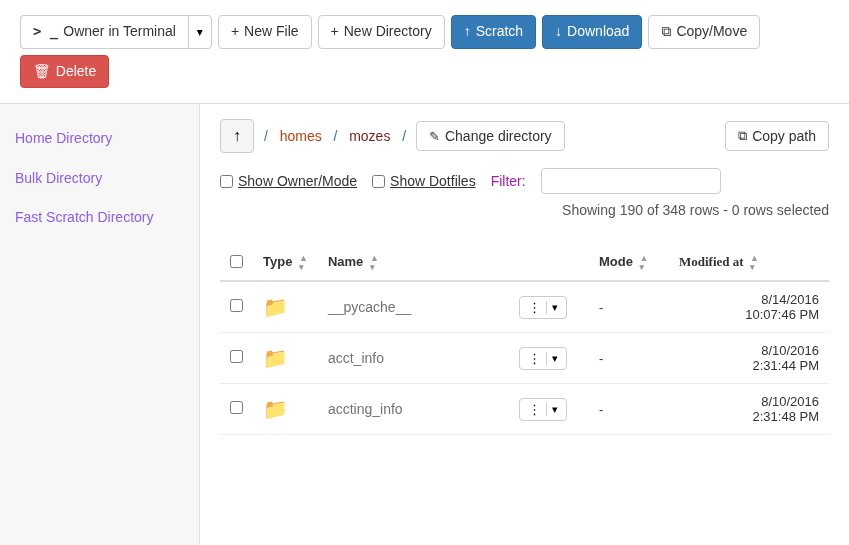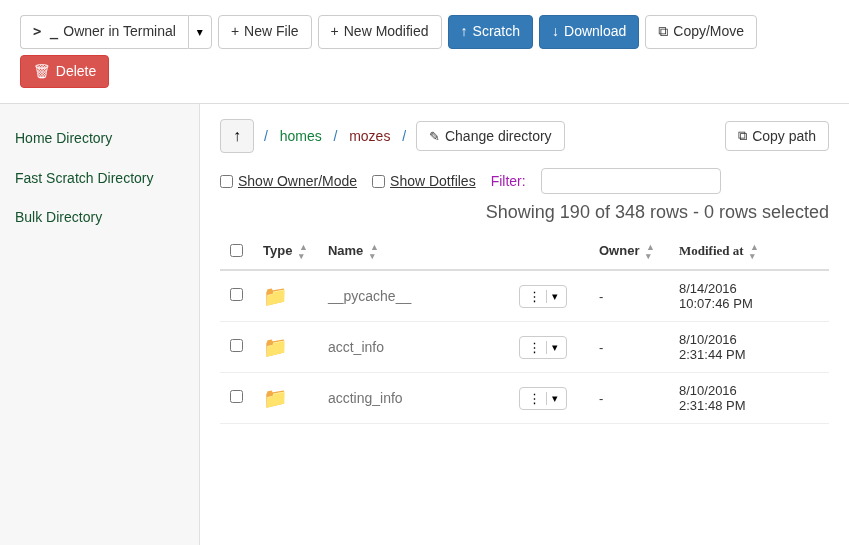--- a/index.html
+++ b/index.html
@@ -71,21 +71,21 @@
       width: 200px;
       min-width: 200px;
       padding: 15px 0;
       border-right: 1px solid #e0e0e0;
       background: #f7f7f7;
     }
 
     .sidebar-item {
       display: block;
       padding: 10px 15px;
-      color: #14532d;
+      color: #8b5cf6;
       cursor: pointer;
       text-decoration: none;
       line-height: 1.4;
     }
 
     .main-content {
       flex: 1;
       padding: 15px 20px;
     }
 
@@ -164,24 +164,24 @@
 
     .filter-input {
       border: 1px solid #ccc;
       border-radius: 4px;
       padding: 4px 8px;
       width: 180px;
       font-size: 14px;
     }
 
     .row-count {
-      font-size: 18px;
+      font-size: 14px;
       color: #555;
       text-align: right;
-      margin-bottom: 12px;
+      margin-bottom: 28px;
     }
 
     .file-table {
       width: 100%;
       border-collapse: collapse;
     }
 
     .file-table th {
       text-align: left;
       padding: 8px 10px;
@@ -236,20 +236,21 @@
       border-left: 1px solid #ccc;
       padding-left: 5px;
       margin-left: 3px;
       font-size: 11px;
     }
 
     .modified-cell {
       font-size: 13px;
       color: #333;
       white-space: nowrap;
+      text-align: right;
     }
 
     .size-cell {
       color: #333;
       font-size: 13px;
     }
 
     .check-col { width: 30px; }
     .type-col { width: 60px; }
   </style>
@@ -265,21 +266,21 @@
     <button class="btn-caret">▾</button>
   </div>
 
   <button class="btn btn-default">
     <span>+</span>
     <span>New File</span>
   </button>
 
   <button class="btn btn-default">
     <span>+</span>
-    <span>New Modified</span>
+    <span>New Directory</span>
   </button>
 
   <button class="btn btn-primary">
     <span>↑</span>
     <span>Scratch</span>
   </button>
 
   <button class="btn btn-primary">
     <span>↓</span>
     <span>Download</span>
@@ -296,36 +297,36 @@
   </button>
 </div>
 
 <div class="layout">
 
   <div class="sidebar">
     <a class="sidebar-item">
       <span>Home Directory</span>
     </a>
     <a class="sidebar-item">
-      <span>Fast Scratch Directory</span>
+      <span>Bulk Directory</span>
     </a>
     <a class="sidebar-item">
-      <span>Bulk Directory</span>
+      <span>Fast Scratch Directory</span>
     </a>
   </div>
 
   <div class="main-content">
 
     <div class="path-bar">
       <button class="up-btn">
         <span>↑</span>
       </button>
       <span class="path-breadcrumb">
         <span>/&nbsp;</span>
-        <span style="color:#15803d;cursor:pointer;">homes</span>
+        <span style="color:#c2410c;cursor:pointer;">homes</span>
         <span>&nbsp;/&nbsp;</span>
         <span style="color:#7f1d1d;cursor:pointer;">mozes</span>
         <span>&nbsp;/</span>
       </span>
       <button class="change-dir-btn">
         <span style="font-size:13px;">✎</span>
         <span>Change directory</span>
       </button>
       <button class="copy-path-btn">
         <span style="font-size:13px;">⧉</span>
@@ -359,21 +360,21 @@
           <th class="type-col">
             <span>Type</span>
             <span class="sort-arrows">▲<br>▾</span>
           </th>
           <th>
             <span>Name</span>
             <span class="sort-arrows">▲<br>▾</span>
           </th>
           <th style="width:80px;"></th>
           <th style="width:80px;">
-            <span>Owner</span>
+            <span>Mode</span>
             <span class="sort-arrows">▲<br>▾</span>
           </th>
           <th style="width:160px;font-family:Liberation Serif, serif;">
             <span>Modified at</span>
             <span class="sort-arrows">▲<br>▾</span>
           </th>
         </tr>
       </thead>
       <tbody id="file-table-body">
       <tr style="background: rgb(255, 255, 255);">

